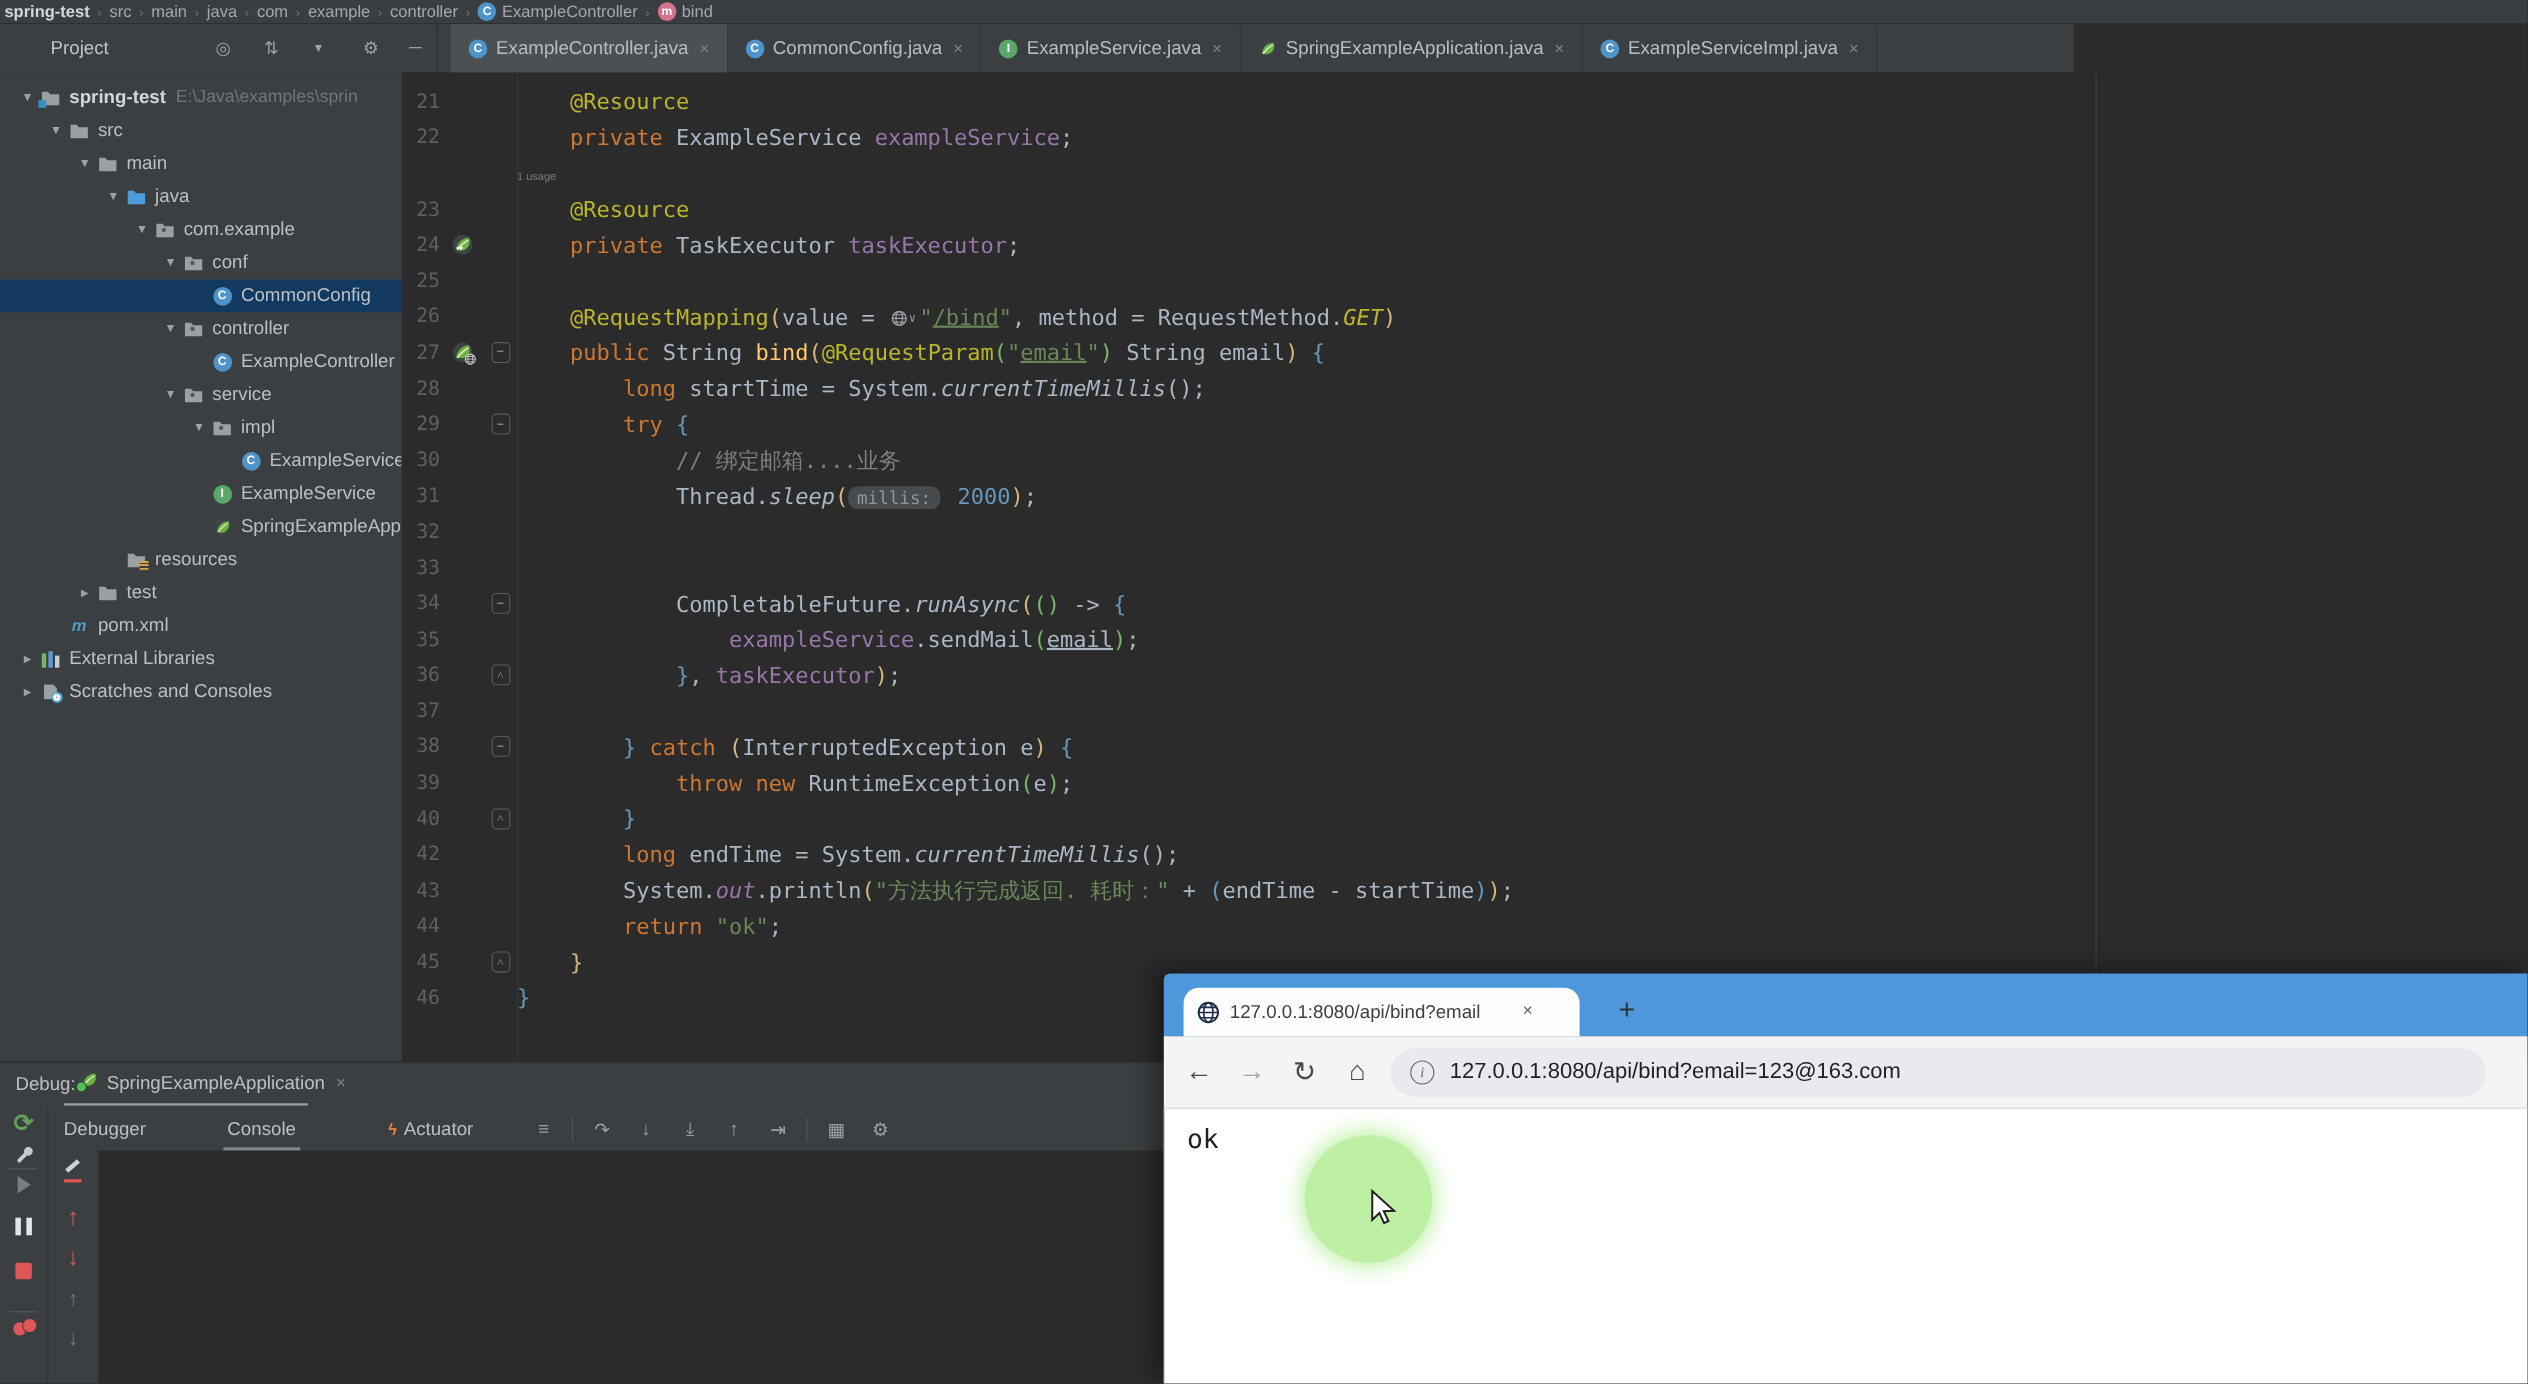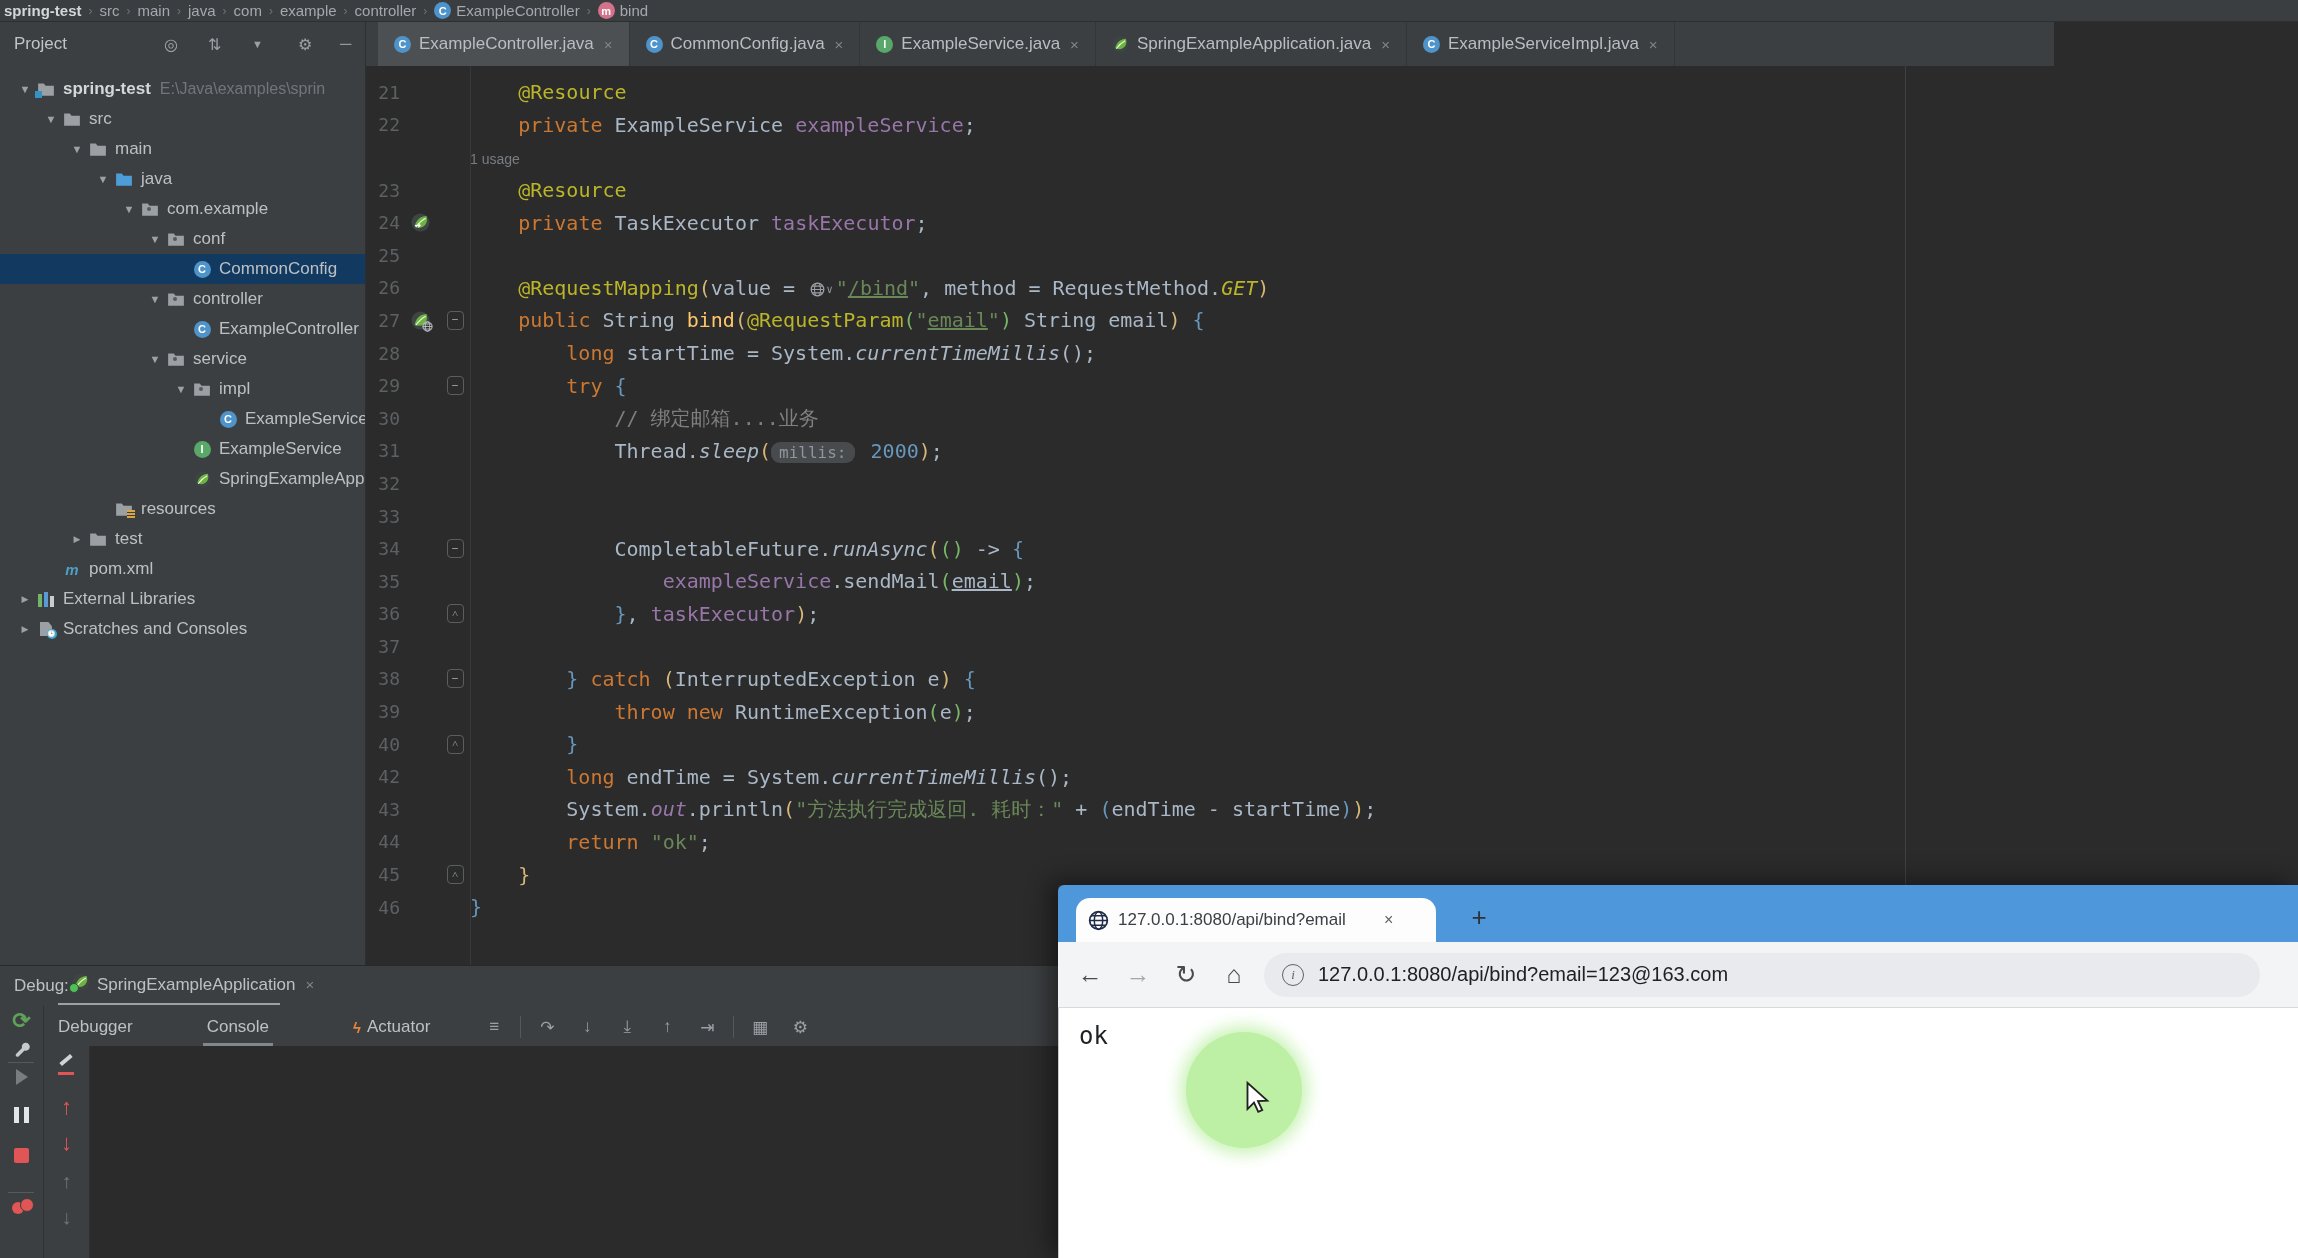--- a/index.html
+++ b/index.html
@@ -10,21 +10,21 @@
   
   #topbar{left:0;top:0;width:2298px;height:22px;background:#3b3e40;border-bottom:1px solid #2c2e30;
           display:flex;align-items:center;padding-left:4px;box-sizing:border-box;}
   .crumb{font-size:15px;color:#a3a9ae;display:flex;align-items:center;white-space:nowrap;}
   .crumb.first{color:#d3d7da;font-weight:bold;}
   .crumb-sep{color:#6b7control075;color:#6d7378;font-size:12px;margin:0 7px;}
   .mini-ic{width:15px;height:15px;border-radius:50%;display:inline-flex;align-items:center;justify-content:center;
            font-size:10px;color:#fff;margin-right:5px;font-weight:bold;}
 
   
-  #band{left:0;top:22px;width:2054px;height:44px;background:#3c3f41;border-bottom:1px solid #27292b;display:flex;}
+  #band{left:0;top:22px;width:1853px;height:44px;background:#3c3f41;border-bottom:1px solid #27292b;display:flex;padding-left:32px;}
   #proj-header{width:366px;height:100%;display:flex;align-items:center;border-right:1px solid #2c2e30;box-sizing:border-box;position:relative;}
   #proj-title{font-size:17px;color:#c0c4c7;margin-left:14px;}
   .ph-ic{color:#9aa0a5;font-size:16px;position:absolute;top:50%;transform:translateY(-50%);cursor:default;}
   #tabs{display:flex;height:100%;margin-left:12px;}
   .tab{display:flex;align-items:center;height:100%;padding:0 16px;font-size:17px;color:#b9bec3;
        border-right:1px solid #333638;white-space:nowrap;}
   .tab.active{background:#4c5053;}
   .tab .close{margin-left:10px;color:#7f868b;font-size:15px;}
   .tab .ticon{margin-right:8px;display:inline-flex;}
 
@@ -50,21 +50,21 @@
   .fslot{width:30px;flex:none;display:flex;justify-content:center;align-items:center;}
   .fold{width:15px;height:17px;border:1px solid #5a5e60;border-radius:4px;color:#9da1a4;font-size:11px;
         display:inline-flex;align-items:center;justify-content:center;line-height:0;background:#2b2b2b;}
   .ctext{flex:1;overflow:hidden;}
   .sg-def{color:#a9b7c6}.sg-kw{color:#cc7832}.sg-ann{color:#bbb529}.sg-fld{color:#9876aa}
   .sg-str{color:#6a8759}.sg-strU{color:#6a8759;text-decoration:underline}
   .sg-num{color:#6897bb}.sg-cmt{color:#7f7f7f}.sg-mth{color:#ffc66b}
   .sg-py{color:#d5b778}.sg-pb{color:#6897bb}.sg-pg{color:#77b767}
   .sg-itl{color:#a9b7c6;font-style:italic}.sg-itlf{color:#9876aa;font-style:italic}
   .sg-cst{color:#bbb529;font-style:italic}.sg-defU{color:#a9b7c6;text-decoration:underline}
-  .usage{color:#787d81;font-size:14px;font-family:"Liberation Sans",sans-serif;}
+  .usage{color:#787d81;font-size:10px;font-family:"Liberation Sans",sans-serif;}
   .chip{background:#474b4e;color:#8f959a;border-radius:9px;font-size:16px;padding:1px 8px;margin-right:4px;}
   .globe-inlay{display:inline-flex;align-items:center;margin:0 3px;vertical-align:middle;}
   .globe-inlay .v{color:#8f959a;font-size:11px;margin-left:1px;}
 
   
   #debug{left:0;top:965px;width:2298px;height:293px;background:#3c3f41;border-top:1px solid #27292b;box-sizing:border-box;}
   #dbg-label{position:absolute;left:14px;top:10px;font-size:17px;color:#bcc0c3;}
   #dbg-config{position:absolute;left:72px;top:7px;display:flex;align-items:center;font-size:17px;color:#bcc0c3;}
   #dbg-config .close{margin-left:10px;color:#7f868b;font-size:15px;}
   #cfg-underline{position:absolute;left:58px;top:37px;width:222px;height:2px;background:#9da1a4;}

